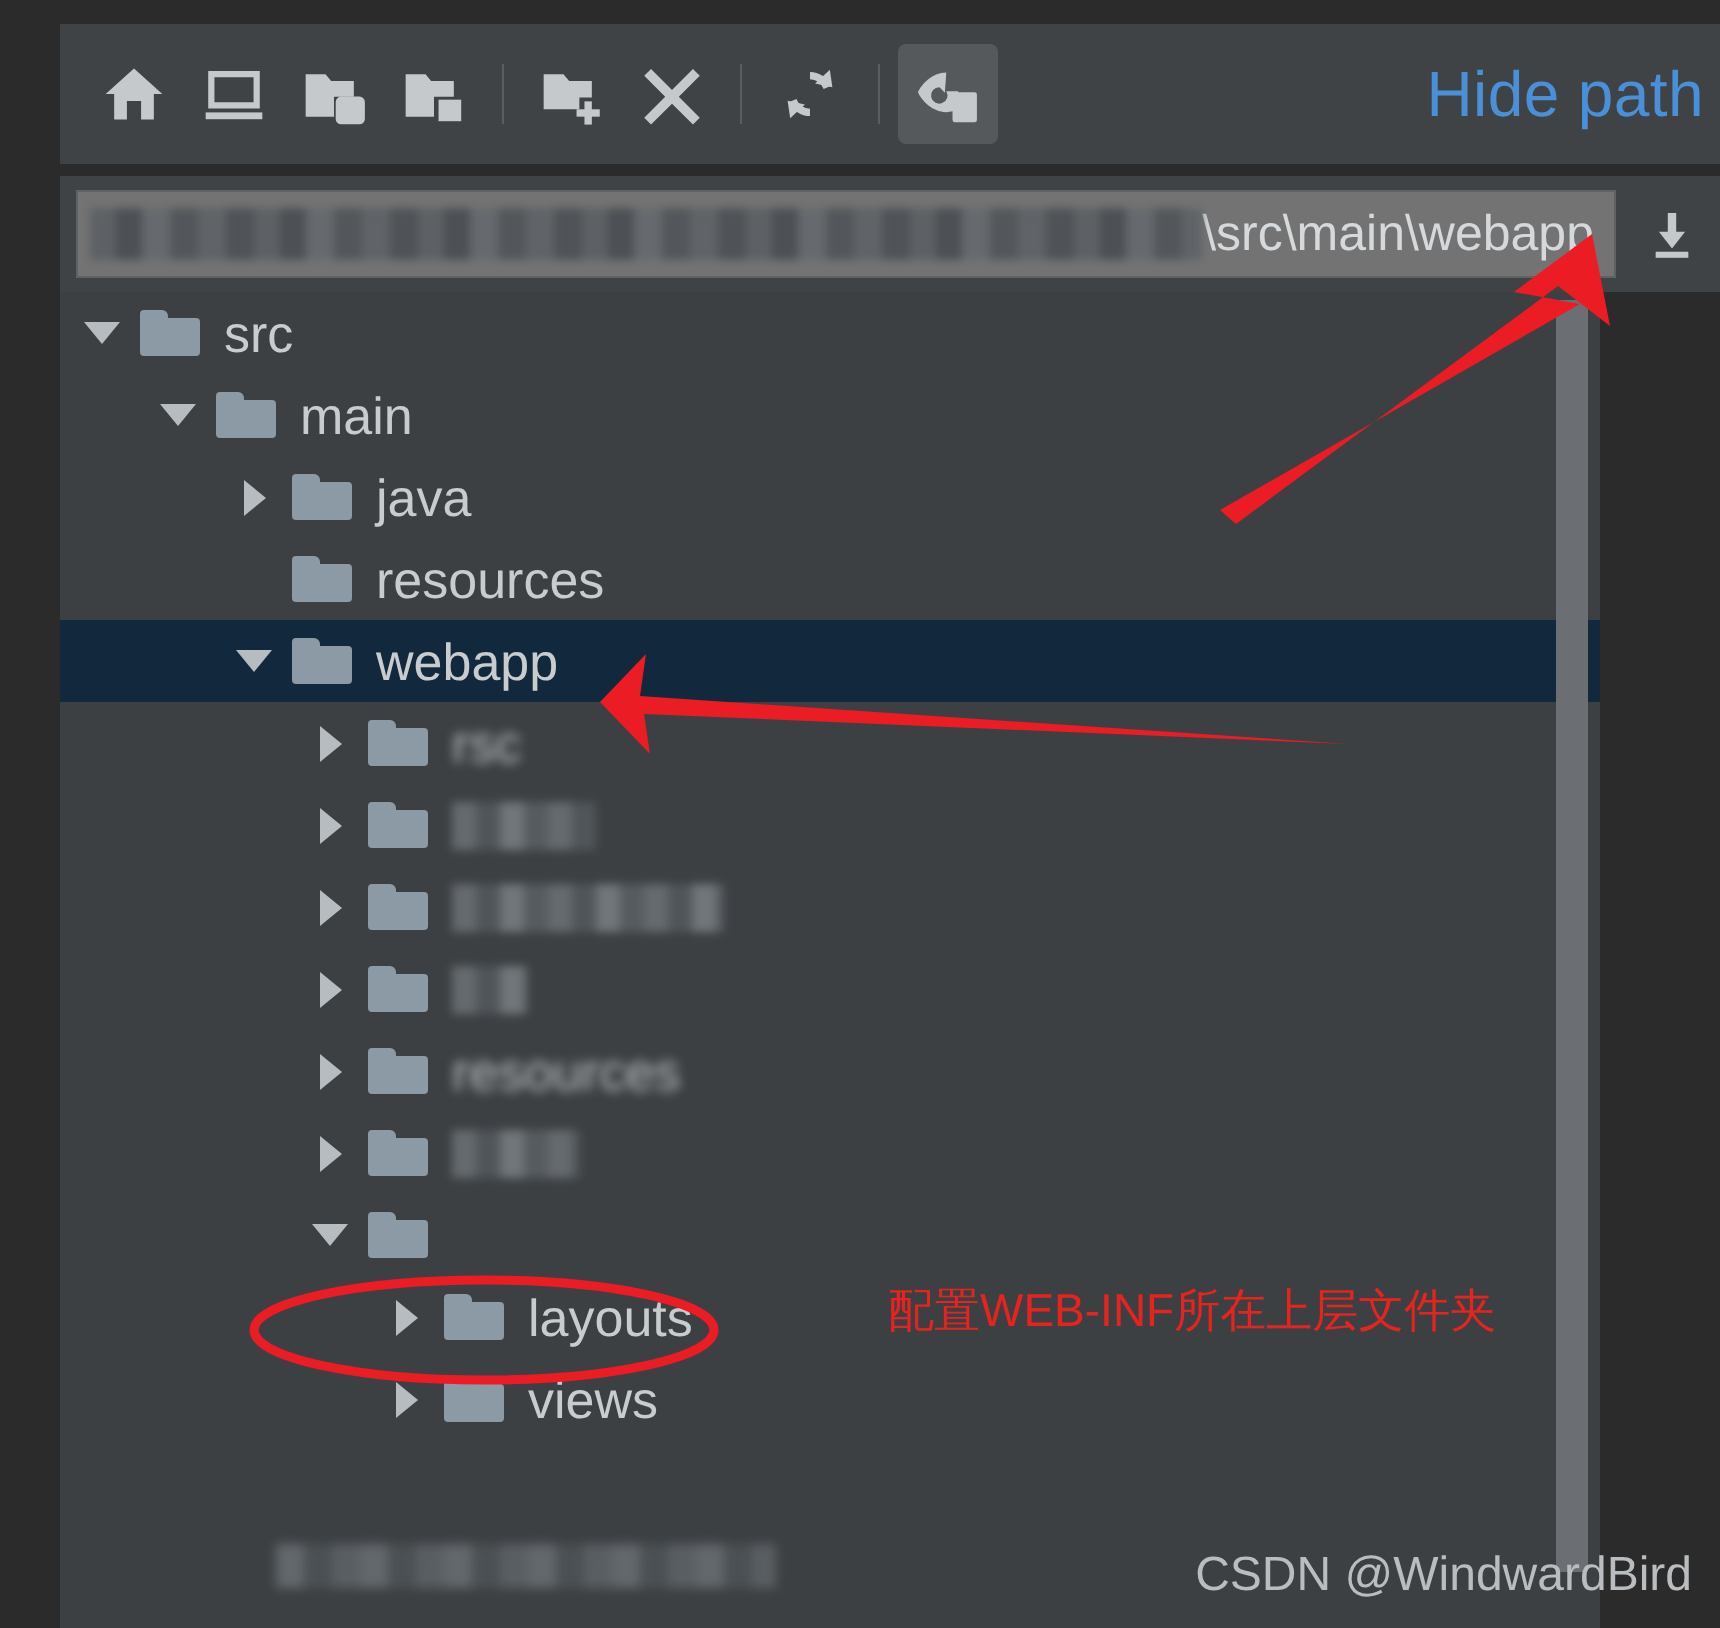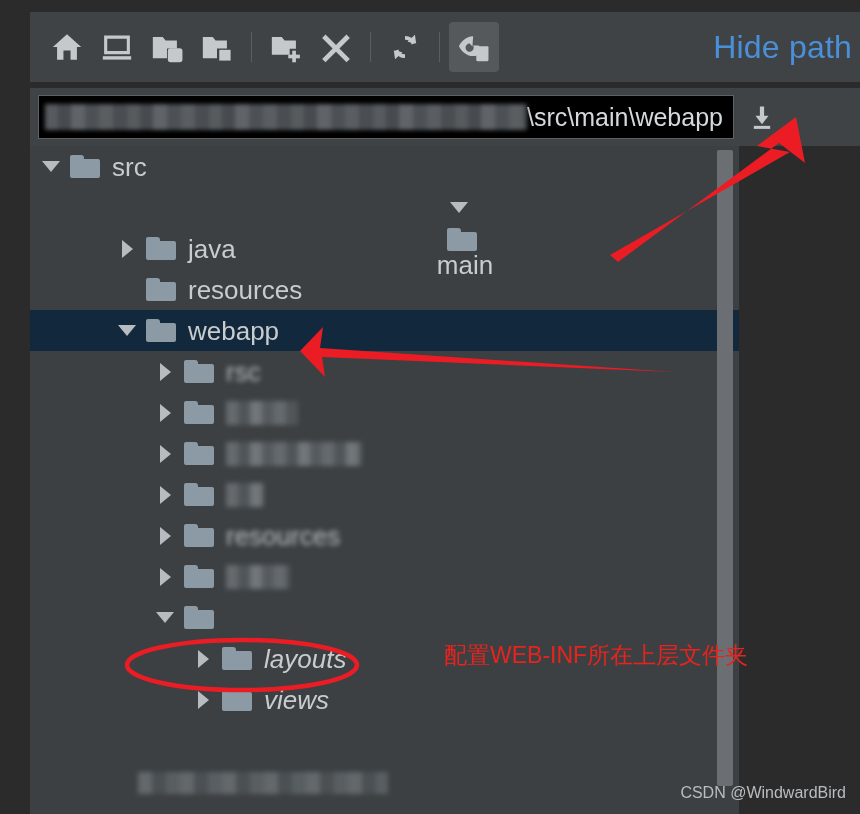--- a/index.html
+++ b/index.html
@@ -74,23 +74,23 @@
     left: 30px; top: 88px;
     width: 830px;
     height: 58px;
     background: #3f4346;
     display: flex;
     align-items: center;
     box-sizing: border-box;
   }
   .path-field {
     margin-left: 8px;
-    width: 696px;
+    width: 770px;
     height: 44px;
-    background: #000000;
+    background: #737373;
     border: 1px solid #5e6265;
     box-sizing: border-box;
     display: flex;
     align-items: center;
     overflow: hidden;
     position: relative;
   }
   .path-redacted {
     flex: 1 1 auto;
     height: 26px;
@@ -123,21 +123,21 @@
     margin-left: 6px;
     flex: 0 0 auto;
   }
   .path-save svg { width: 28px; height: 28px; }
   .path-save svg path, .path-save svg rect { fill: #c6c9cb; }
 
   
   .tree-wrap {
     position: absolute;
     left: 30px; top: 146px;
-    width: 709px;
+    width: 770px;
     height: 668px;
     background: #3c4043;
     overflow: hidden;
   }
   .tree {
     position: absolute;
     left: 0; top: 0;
     width: 812px;
   }
   .row {
@@ -215,24 +215,24 @@
         #6a6f73 0px, #6a6f73 12px,
         #53585c 12px, #53585c 24px,
         #777c80 24px, #777c80 36px,
         #5a5f63 36px, #5a5f63 48px);
     filter: blur(2.4px);
     opacity: 0.9;
   }
 
   
   .i0 { padding-left: 8px; }
-  .i1 { padding-left: 46px; flex-direction: column; }
+  .i1 { padding-left: 46px; }
   .i2 { padding-left: 84px; }
   .i3 { padding-left: 122px; }
-  .i4 { padding-left: 160px; font-style: italic; }
+  .i4 { padding-left: 160px; }
 
   
   .scrollbar {
     position: absolute;
     right: 6px;
     top: 4px;
     width: 16px;
     height: 636px;
     background: #3c4043;
   }
@@ -257,21 +257,21 @@
     position: absolute;
     color: #e8231d;
     font-size: 23px;
     white-space: nowrap;
   }
   .watermark {
     position: absolute;
     right: 14px;
     bottom: 12px;
     color: #b9bdc0;
-    font-size: 16px;
+    font-size: 24px;
     white-space: nowrap;
   }
   .bottom-blur {
     position: absolute;
     left: 108px;
     bottom: 20px;
     width: 250px;
     height: 22px;
     background:
       repeating-linear-gradient(90deg,

